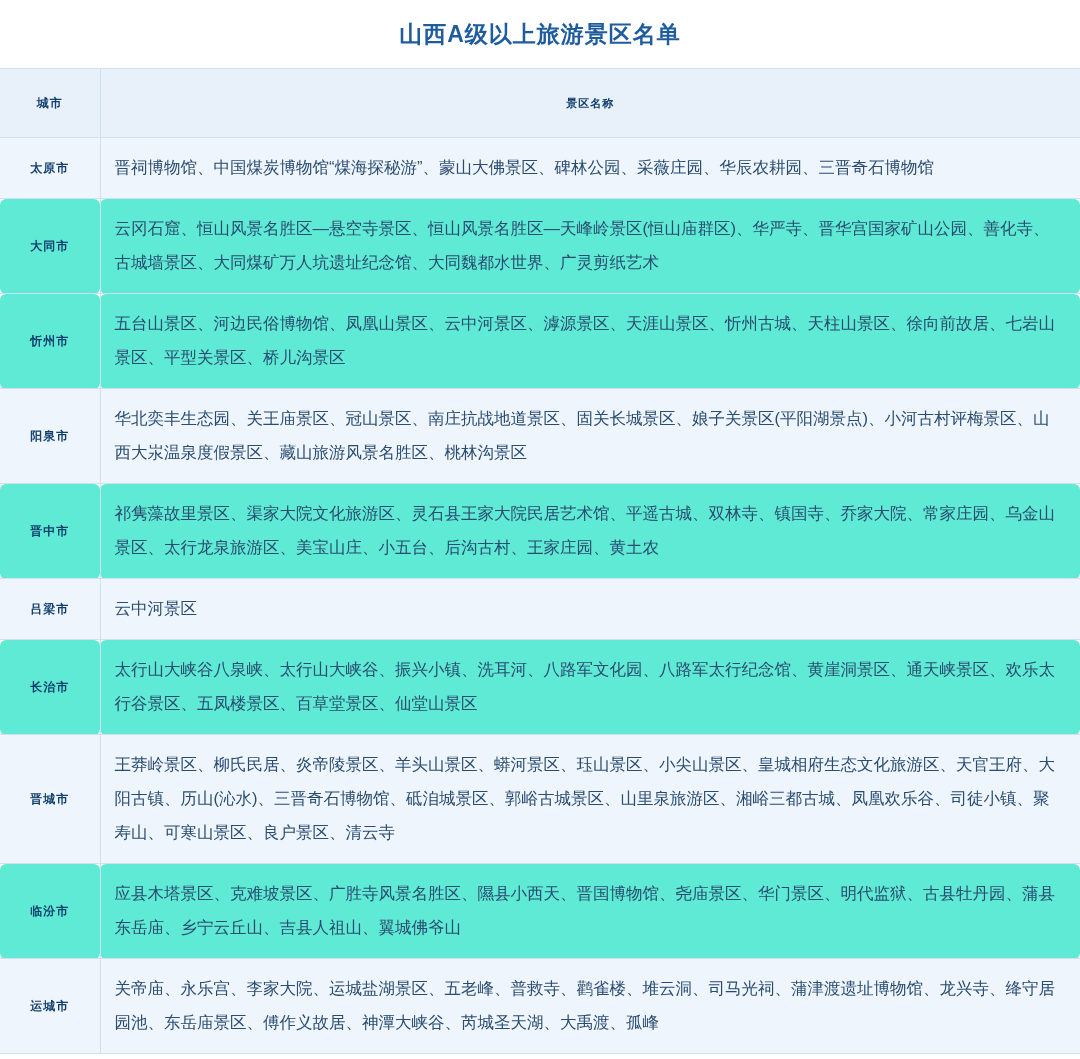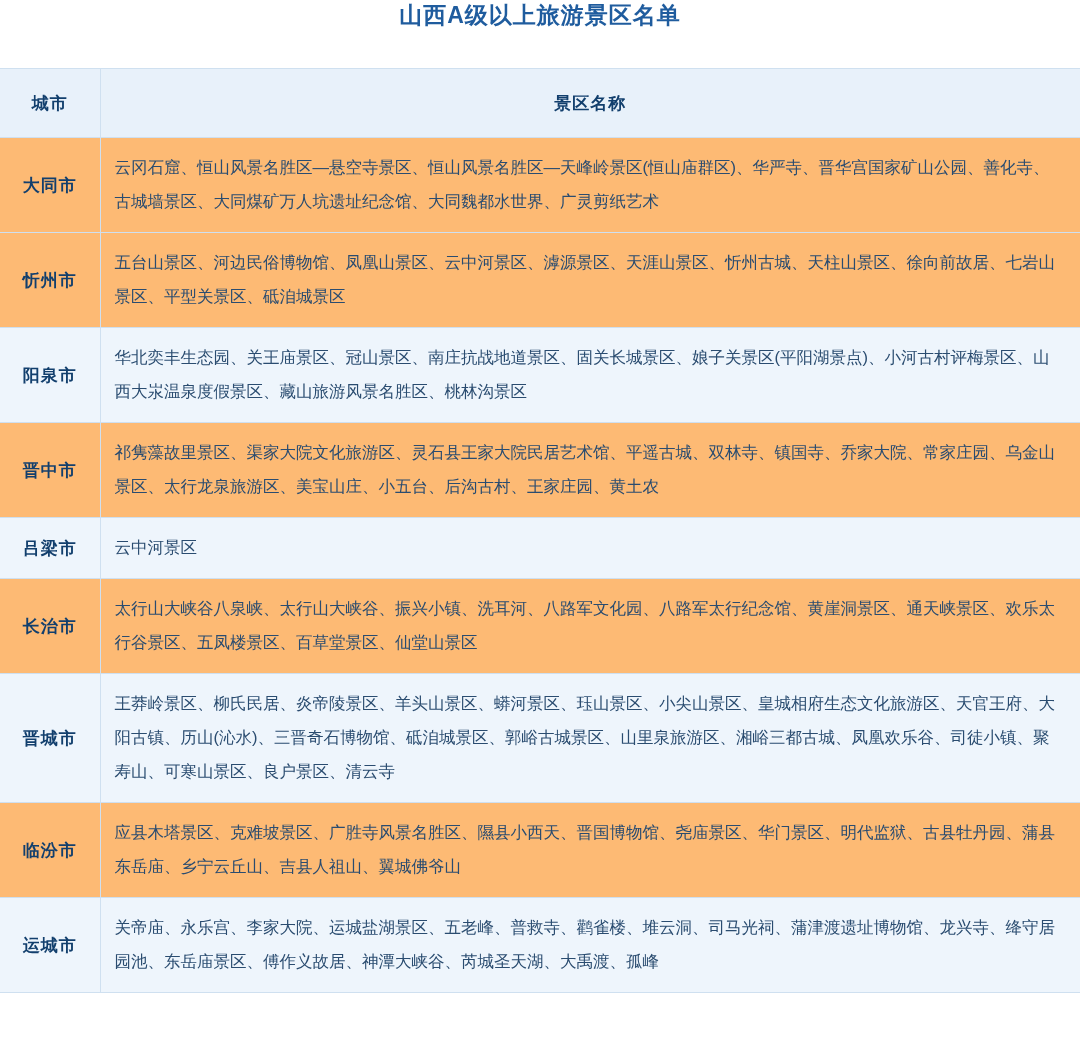--- a/index.html
+++ b/index.html
@@ -12,20 +12,21 @@
     font-family: "Liberation Sans", "DejaVu Sans", sans-serif;
   }
   .sheet {
     width: 1080px;
     box-sizing: border-box;
     background: #ffffff;
   }
   .title-bar {
     height: 68px;
     display: flex;
+    align-items: center;
     justify-content: center;
     background: #ffffff;
   }
   .title-text {
     font-size: 23px;
     font-weight: bold;
     color: #1f5c9e;
     letter-spacing: 1px;
   }
   table.list {
@@ -42,42 +43,42 @@
     border-left: none;
     border-right: none;
     vertical-align: middle;
   }
   table.list th.city-head,
   table.list td.city {
     border-right: 1px solid #cfe0f0;
     text-align: center;
     font-weight: bold;
     color: #123f6d;
-    font-size: 17px;
+    font-size: 12px;
     letter-spacing: 1px;
   }
   table.list th {
     background: #e8f1fa;
     height: 66px;
-    font-size: 17px;
+    font-size: 11px;
     color: #123f6d;
     letter-spacing: 1px;
   }
   table.list th.name-head {
     text-align: center;
   }
   table.list td.names {
     padding: 12px 16px 14px 14px;
     font-size: 16.5px;
     color: #2a4c70;
     line-height: 34px;
     text-align: left;
   }
   tr.row-odd td { background: #eef5fc; }
-  tr.row-even td { background: #fdba74; }
+  tr.row-even td { background: #5eead4; border-radius: 6px; }
   td.city { padding: 6px 2px; }
 </style>
 </head>
 <body>
 
 <div class="sheet">
 
   <div class="title-bar">
     <div class="title-text">山西A级以上旅游景区名单</div>
   </div>
@@ -87,27 +88,31 @@
       <col class="c1">
       <col class="c2">
     </colgroup>
     <thead>
       <tr>
         <th class="city-head">城市</th>
         <th class="name-head">景区名称</th>
       </tr>
     </thead>
     <tbody>
+      <tr class="row-odd">
+        <td class="city">太原市</td>
+        <td class="names">晋祠博物馆、中国煤炭博物馆“煤海探秘游”、蒙山大佛景区、碑林公园、采薇庄园、华辰农耕园、三晋奇石博物馆</td>
+      </tr>
       <tr class="row-even">
         <td class="city">大同市</td>
         <td class="names">云冈石窟、恒山风景名胜区—悬空寺景区、恒山风景名胜区—天峰岭景区(恒山庙群区)、华严寺、晋华宫国家矿山公园、善化寺、古城墙景区、大同煤矿万人坑遗址纪念馆、大同魏都水世界、广灵剪纸艺术</td>
       </tr>
       <tr class="row-even">
         <td class="city">忻州市</td>
-        <td class="names">五台山景区、河边民俗博物馆、凤凰山景区、云中河景区、滹源景区、天涯山景区、忻州古城、天柱山景区、徐向前故居、七岩山景区、平型关景区、砥洎城景区</td>
+        <td class="names">五台山景区、河边民俗博物馆、凤凰山景区、云中河景区、滹源景区、天涯山景区、忻州古城、天柱山景区、徐向前故居、七岩山景区、平型关景区、桥儿沟景区</td>
       </tr>
       <tr class="row-odd">
         <td class="city">阳泉市</td>
         <td class="names">华北奕丰生态园、关王庙景区、冠山景区、南庄抗战地道景区、固关长城景区、娘子关景区(平阳湖景点)、小河古村评梅景区、山西大汖温泉度假景区、藏山旅游风景名胜区、桃林沟景区</td>
       </tr>
       <tr class="row-even">
         <td class="city">晋中市</td>
         <td class="names">祁隽藻故里景区、渠家大院文化旅游区、灵石县王家大院民居艺术馆、平遥古城、双林寺、镇国寺、乔家大院、常家庄园、乌金山景区、太行龙泉旅游区、美宝山庄、小五台、后沟古村、王家庄园、黄土农</td>
       </tr>
       <tr class="row-odd">

